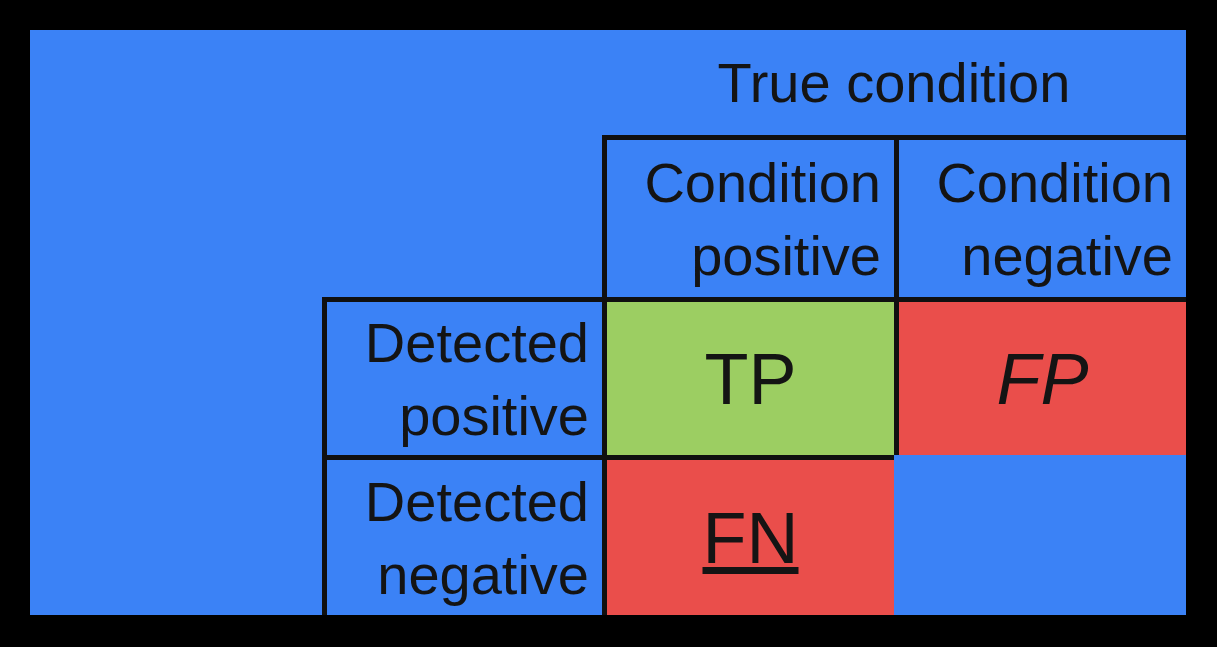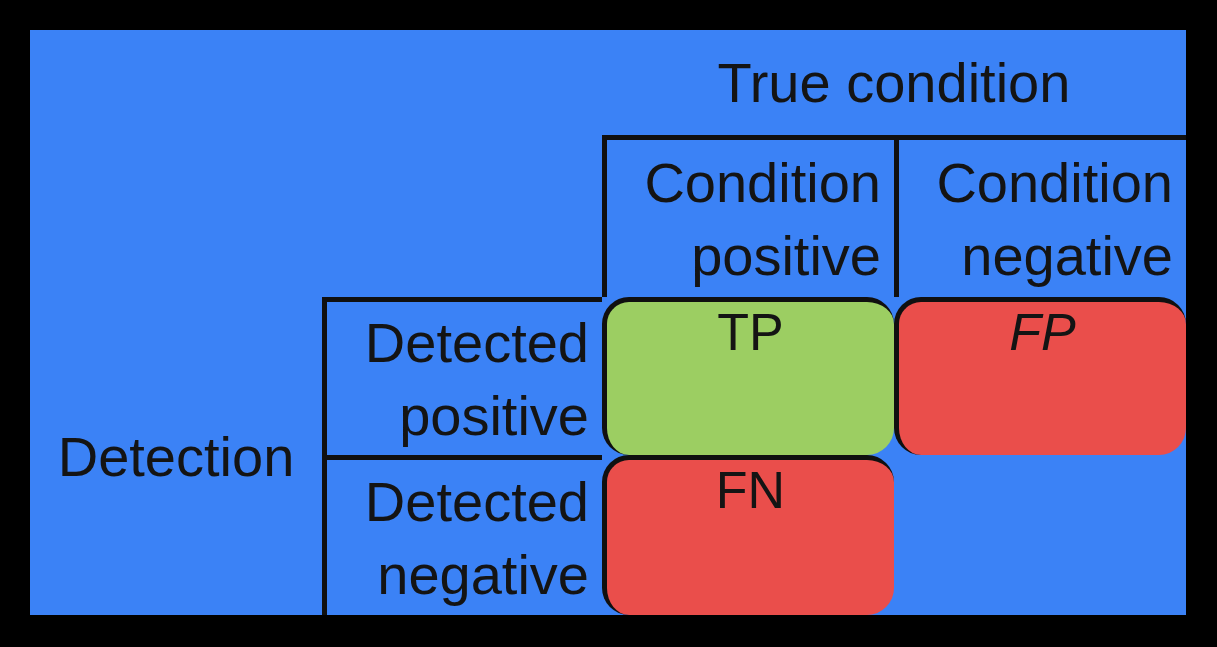--- a/index.html
+++ b/index.html
@@ -42,56 +42,54 @@
     flex-direction: column;
     justify-content: center;
     align-items: flex-end;
     padding-right: 13px;
     font-size: 56px;
     line-height: 73px;
     text-align: center;
   }
   .cell {
     display: flex;
-    align-items: flex-start;
+    align-items: center;
     justify-content: center;
-    font-size: 52px;
-    border-radius: 27px;
+    font-size: 72px;
   }
 
   
   .pos-true-cond   { left: 572px; top: 0;     width: 584px; height: 105px; }
   .pos-ch-pos      { left: 572px; top: 105px; width: 292px; height: 162px; }
   .pos-ch-neg      { left: 864px; top: 105px; width: 292px; height: 162px; }
   .pos-rh-pos      { left: 292px; top: 267px; width: 280px; height: 158px; }
   .pos-rh-neg      { left: 292px; top: 425px; width: 280px; height: 160px; }
   .pos-tp          { left: 572px; top: 267px; width: 292px; height: 158px; }
   .pos-fp          { left: 864px; top: 267px; width: 292px; height: 158px; font-style: italic; }
-  .pos-fn          { left: 572px; top: 425px; width: 292px; height: 160px; }
+  .pos-fn          { left: 572px; top: 425px; width: 292px; height: 160px; text-decoration: underline; }
   .pos-tn          { left: 864px; top: 425px; width: 292px; height: 160px; }
   .pos-detection   { left: 0;     top: 267px; width: 292px; height: 318px; }
 </style>
 </head>
 <body style="background: rgb(0, 0, 0);">
 
 <div class="panel" style="background: #3b82f6; color: rgb(20, 20, 20);">
 
   <div class="abs pos-true-cond axis-label">True condition</div>
 
   <div class="abs pos-ch-pos hdr bt bl">
     <span>Condition</span>
     <span>positive</span>
   </div>
 
   <div class="abs pos-ch-neg hdr bt bl">
     <span>Condition</span>
     <span>negative</span>
   </div>
 
-  <div class="abs pos-detection axis-label">Detection</div>
 
   <div class="abs pos-rh-pos hdr bt bl">
     <span>Detected</span>
     <span>positive</span>
   </div>
 
   <div class="abs pos-rh-neg hdr bt bl">
     <span>Detected</span>
     <span>negative</span>
   </div>

